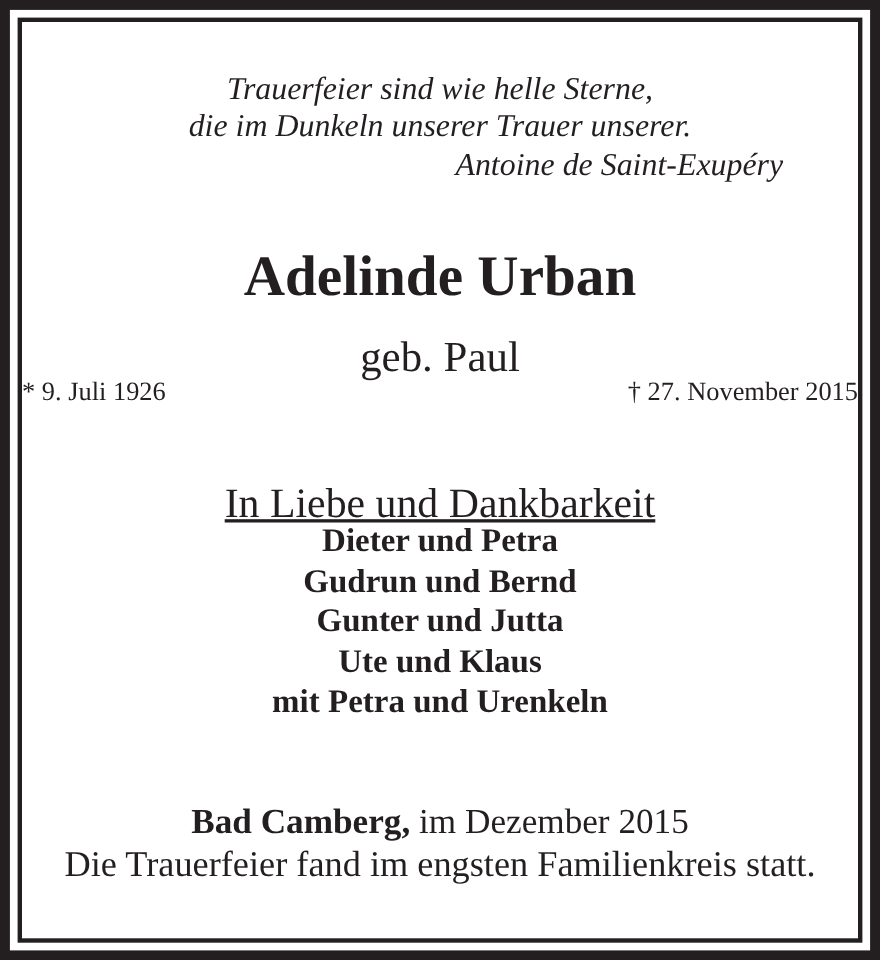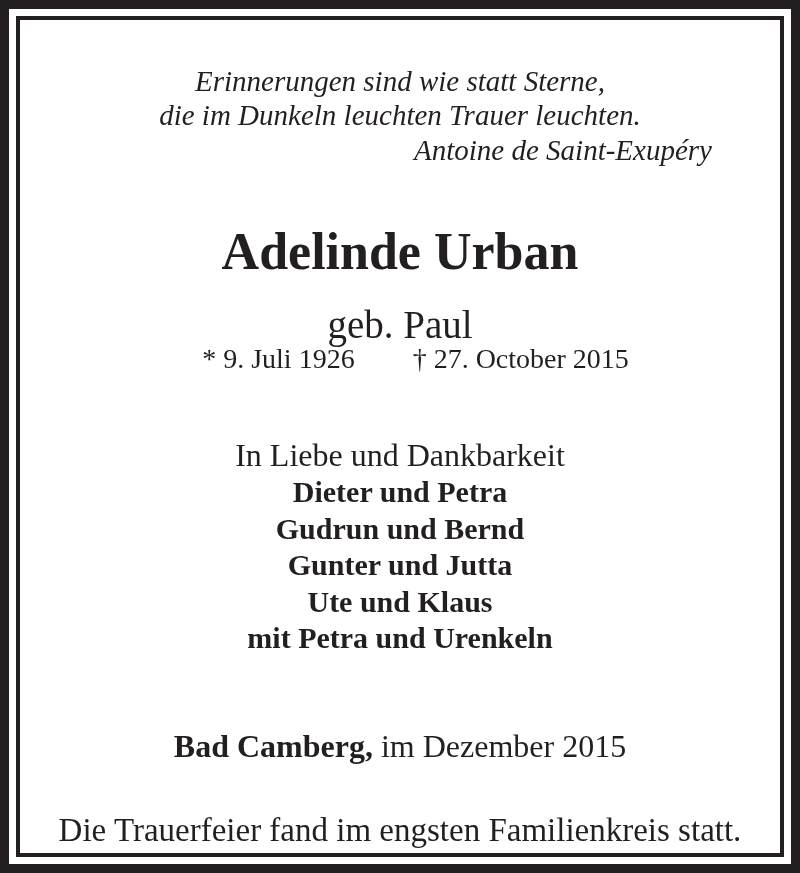--- a/index.html
+++ b/index.html
@@ -55,76 +55,75 @@
     font-weight: bold;
     letter-spacing: 0px;
   }
   .maiden-name {
     top: 304px;
     font-size: 39px;
     line-height: 1.1;
   }
   .life-dates {
     top: 344px;
-    font-size: 28px;
+    font-size: 24px;
     line-height: 1.1;
     display: flex;
-    justify-content: center;
+    justify-content: space-between;
     gap: 58px;
-    margin-left: 31px;
   }
   .tribute-intro {
     top: 438px;
-    font-size: 32px;
+    font-size: 38px;
     line-height: 1.1;
+    text-decoration: underline;
   }
   .mourners {
     top: 474px;
     font-size: 30px;
     line-height: 36.5px;
     font-weight: bold;
   }
   .place-date {
     top: 705px;
     font-size: 32px;
     line-height: 1.1;
     margin-top: 24px;
   }
   .place-date .place {
     font-weight: bold;
   }
   .closing {
     top: 768px;
     font-size: 33px;
     line-height: 1.1;
-    margin-top: 44px;
   }
 </style>
 </head>
 <body>
 
 <div class="page">
 
   <div class="outer-frame"></div>
   <div class="inner-frame"></div>
 
   <div class="block quote">
-    <div>Erinnerungen sind wie statt Sterne,</div>
-    <div>die im Dunkeln leuchten Trauer leuchten.</div>
+    <div>Trauerfeier sind wie helle Sterne,</div>
+    <div>die im Dunkeln unserer Trauer unserer.</div>
   </div>
 
   <div class="block quote-attribution">Antoine de Saint-Exupéry</div>
 
   <div class="block deceased-name">Adelinde Urban</div>
 
   <div class="block maiden-name">geb. Paul</div>
 
   <div class="block life-dates">
     <span>* 9. Juli 1926</span>
-    <span>† 27. October 2015</span>
+    <span>† 27. November 2015</span>
   </div>
 
   <div class="block tribute-intro">In Liebe und Dankbarkeit</div>
 
   <div class="block mourners">
     <div>Dieter und Petra</div>
     <div>Gudrun und Bernd</div>
     <div>Gunter und Jutta</div>
     <div>Ute und Klaus</div>
     <div>mit Petra und Urenkeln</div>

